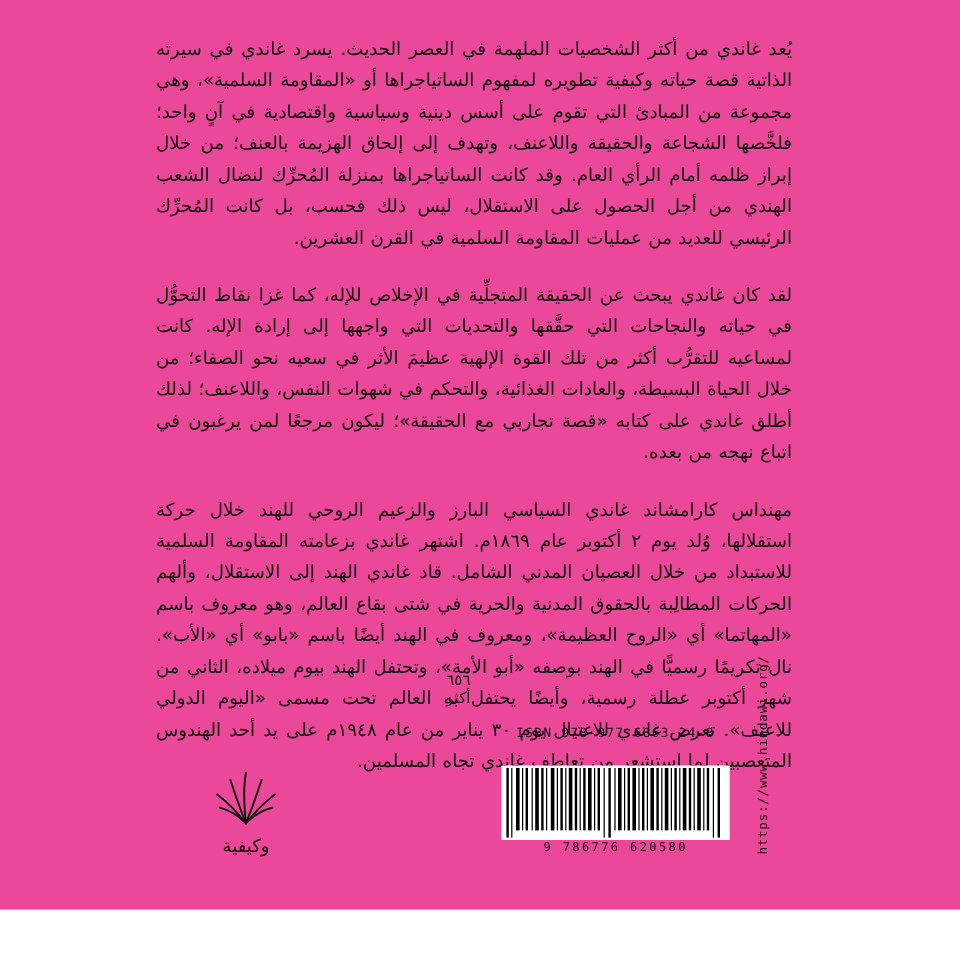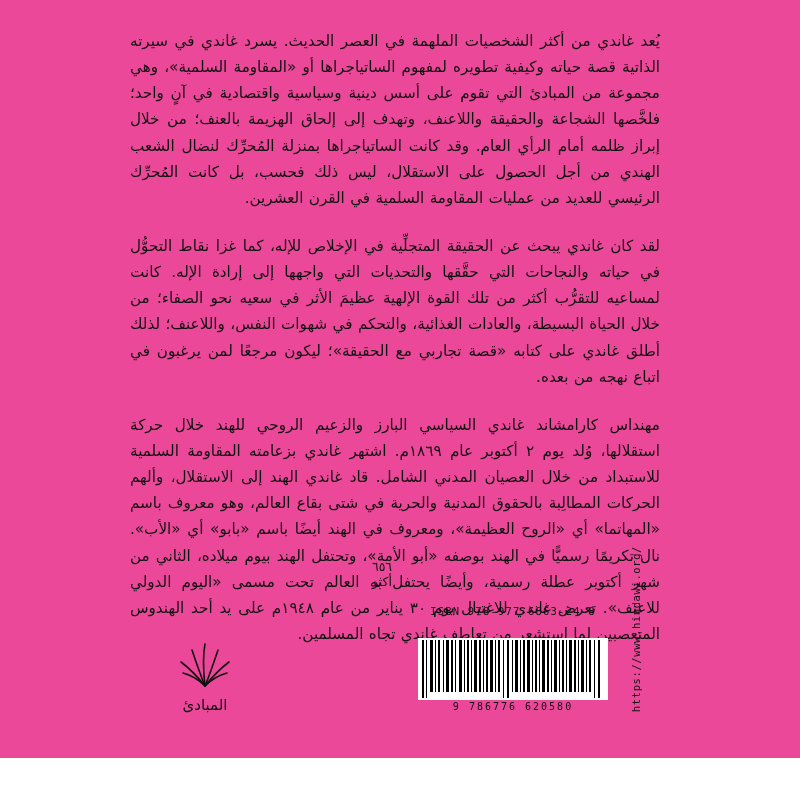--- a/index.html
+++ b/index.html
@@ -215,18 +215,18 @@
         <g fill="none" stroke="#111111" stroke-width="1.6" stroke-linecap="round">
           <path d="M31 4 C29 14, 29 28, 31 46"></path>
           <path d="M31 46 C26 34, 22 22, 18 10"></path>
           <path d="M31 46 C36 34, 40 22, 44 10"></path>
           <path d="M31 46 C23 36, 15 28, 7 22"></path>
           <path d="M31 46 C39 36, 47 28, 55 22"></path>
           <path d="M31 46 C25 40, 17 35, 9 33"></path>
           <path d="M31 46 C37 40, 45 35, 53 33"></path>
         </g>
       </svg>
-      <div class="logo-text">المبادئ</div>
+      <div class="logo-text">وكيفية</div>
     </div>
 
   </div>
 
 </div>
 
 </body></html>

